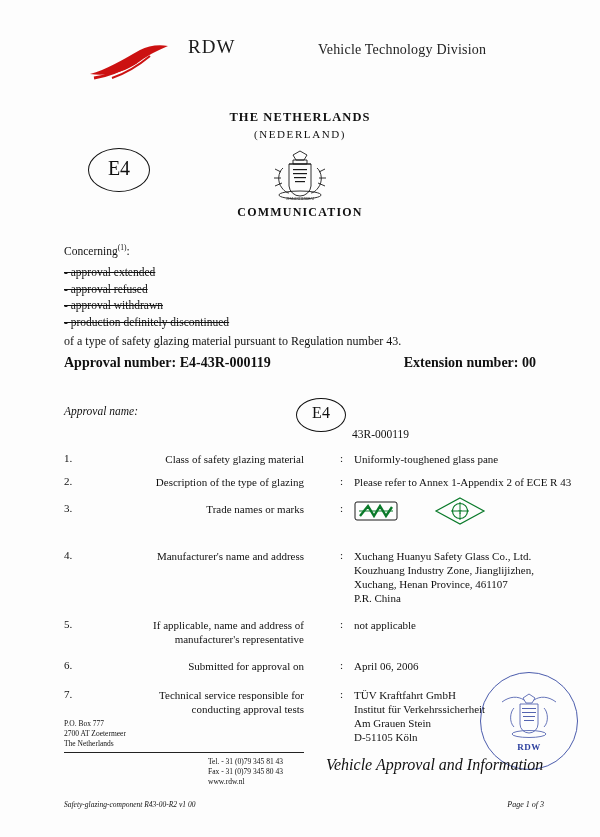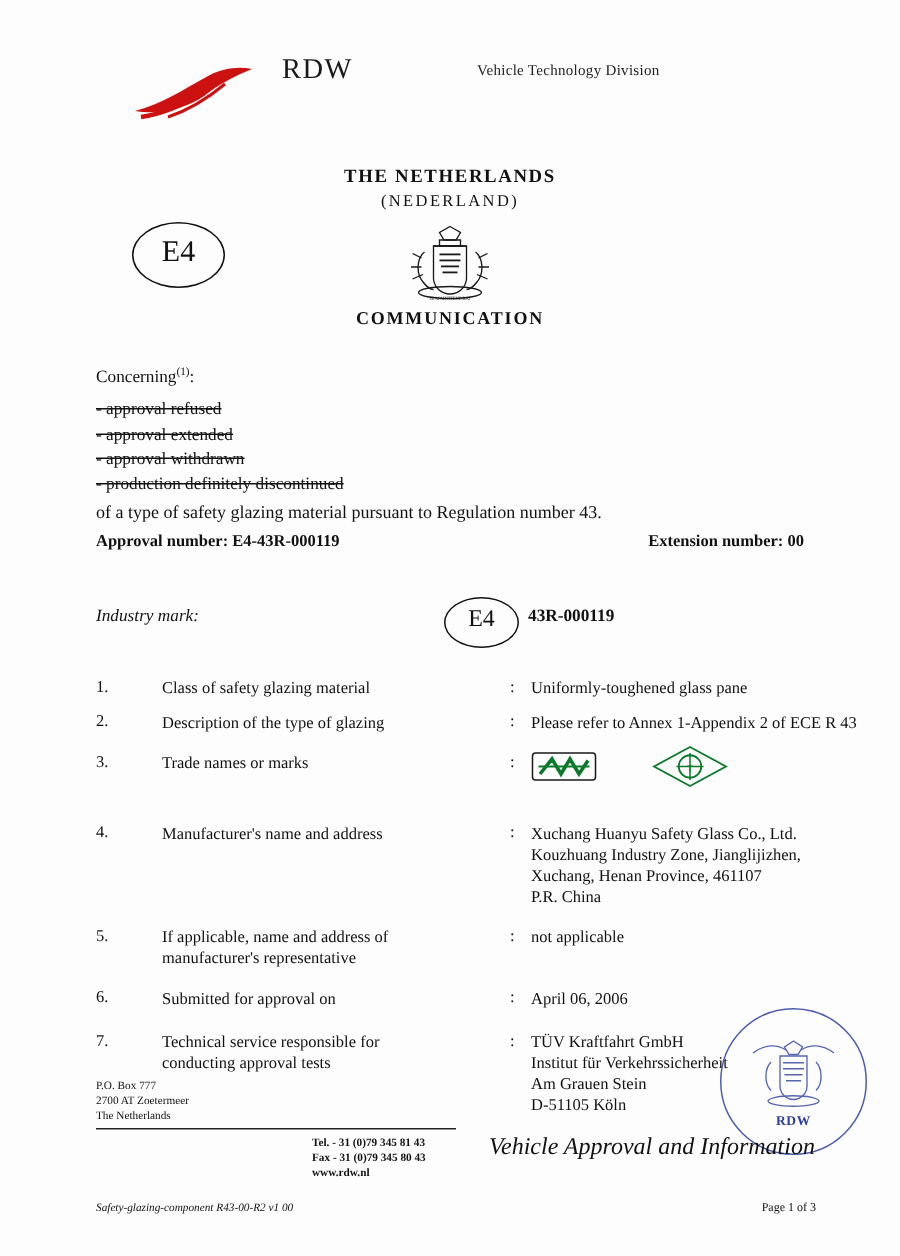--- a/index.html
+++ b/index.html
@@ -39,21 +39,21 @@
     position: absolute;
     left: 188px; top: 8px;
     font-family: "Liberation Serif", serif;
     font-size: 19px;
     letter-spacing: 1px;
     color: #1a1a1a;
   }
   .division {
     position: absolute;
     left: 318px; top: 14px;
-    font-size: 10px;
+    font-size: 14px;
     color: #222;
     letter-spacing: 0.2px;
   }
   
   .country {
     position: absolute;
     left: 0; top: 110px;
     width: 600px;
     text-align: center;
   }
@@ -123,21 +123,21 @@
     position: absolute;
     left: 64px; top: 334px;
     width: 480px;
     font-size: 12px;
   }
   
   .approval-row {
     position: absolute;
     left: 64px; top: 355px;
     width: 472px;
-    font-size: 11px;
+    font-size: 14px;
     font-weight: bold;
   }
   .approval-row .left { float: left; }
   .approval-row .right { float: right; }
   
   .approval-mark-label {
     position: absolute;
     left: 64px; top: 405px;
     font-size: 11.5px;
     font-style: italic;
@@ -155,23 +155,22 @@
   }
   .mark-badge .txt {
     position: absolute;
     left: 0; top: 6px;
     width: 50px;
     text-align: center;
     font-size: 16px;
   }
   .mark-code {
     position: absolute;
-    left: 352px; top: 405px;
+    left: 352px; top: 428px;
     font-size: 11.5px;
-    font-weight: bold;
   }
   
   .items {
     position: absolute;
     left: 64px; top: 452px;
     width: 490px;
     font-size: 11px;
   }
   .item {
     position: relative;
@@ -180,20 +179,21 @@
   .item .num {
     position: absolute;
     left: 0; top: 0;
     width: 20px;
   }
   .item .label {
     position: absolute;
     left: 44px; top: 0;
     width: 196px;
     line-height: 14px;
+    text-align: right;
   }
   .item .colon {
     position: absolute;
     left: 276px; top: 0;
   }
   .item .value {
     position: absolute;
     left: 290px; top: 0;
     width: 260px;
     line-height: 14px;
@@ -248,38 +248,38 @@
     font-size: 7.5px;
     line-height: 10px;
     color: #111;
   }
   .footer-contact {
     position: absolute;
     left: 208px; top: 757px;
     font-size: 7.5px;
     line-height: 10px;
     color: #111;
-    font-weight: bold;
   }
   .footer-tagline {
     position: absolute;
     left: 326px; top: 756px;
     font-size: 16px;
     font-style: italic;
   }
   .footer-doc {
     position: absolute;
     left: 64px; top: 800px;
     font-size: 7.5px;
     font-style: italic;
   }
   .footer-page {
     position: absolute;
     right: 56px; top: 800px;
     font-size: 8px;
+    font-style: italic;
   }
   .clear { clear: both; }
 </style>
 </head>
 <body>
 
 <div class="page">
 
   <div class="header">
     <div class="logo-mark">
@@ -326,42 +326,42 @@
     </svg>
   </div>
 
   <div class="communication">COMMUNICATION</div>
 
   <div class="concerning">
     <div class="head">
       <span>Concerning</span><sup>(1)</sup><span>:</span>
     </div>
     <ul>
+      <li class="struck">- approval extended</li>
       <li class="struck">- approval refused</li>
-      <li class="struck">- approval extended</li>
       <li class="struck">- approval withdrawn</li>
       <li class="struck">- production definitely discontinued</li>
     </ul>
   </div>
 
   <div class="pursuant">of a type of safety glazing material pursuant to Regulation number 43.</div>
 
   <div class="approval-row">
     <span class="left">
       <span>Approval number:</span>
       <span>E4-43R-000119</span>
     </span>
     <span class="right">
       <span>Extension number:</span>
       <span>00</span>
     </span>
     <div class="clear"></div>
   </div>
 
-  <div class="approval-mark-label">Industry mark:</div>
+  <div class="approval-mark-label">Approval name:</div>
   <div class="mark-badge">
     <div class="oval"></div>
     <div class="txt">E4</div>
   </div>
   <div class="mark-code">43R-000119</div>
 
   <div class="items">
 
     <div class="item" style="height:16px">
       <span class="num">1.</span>

